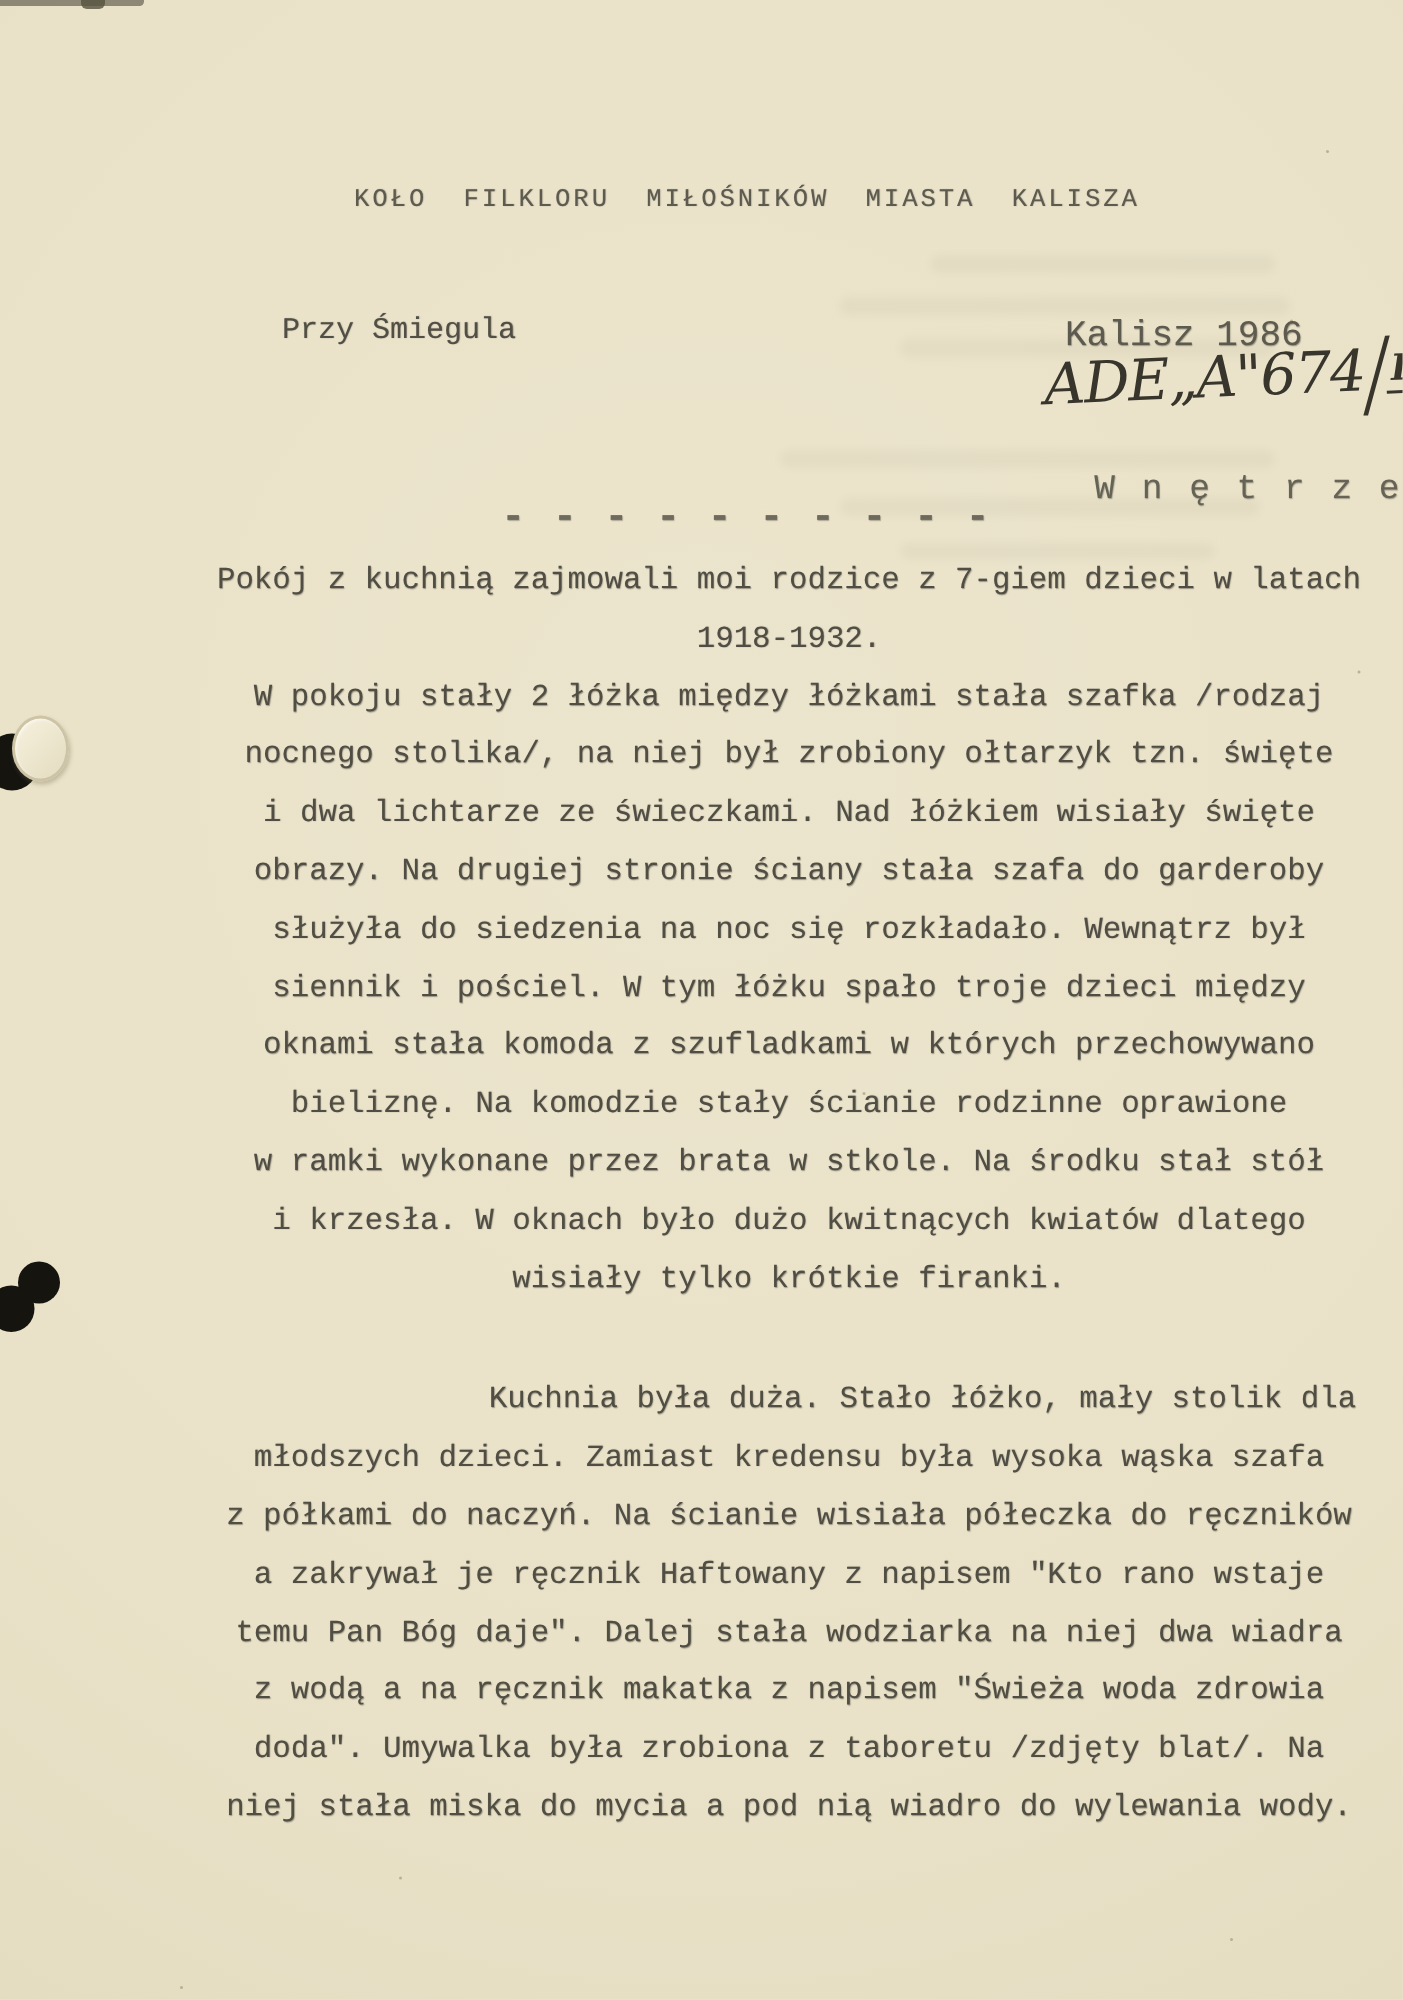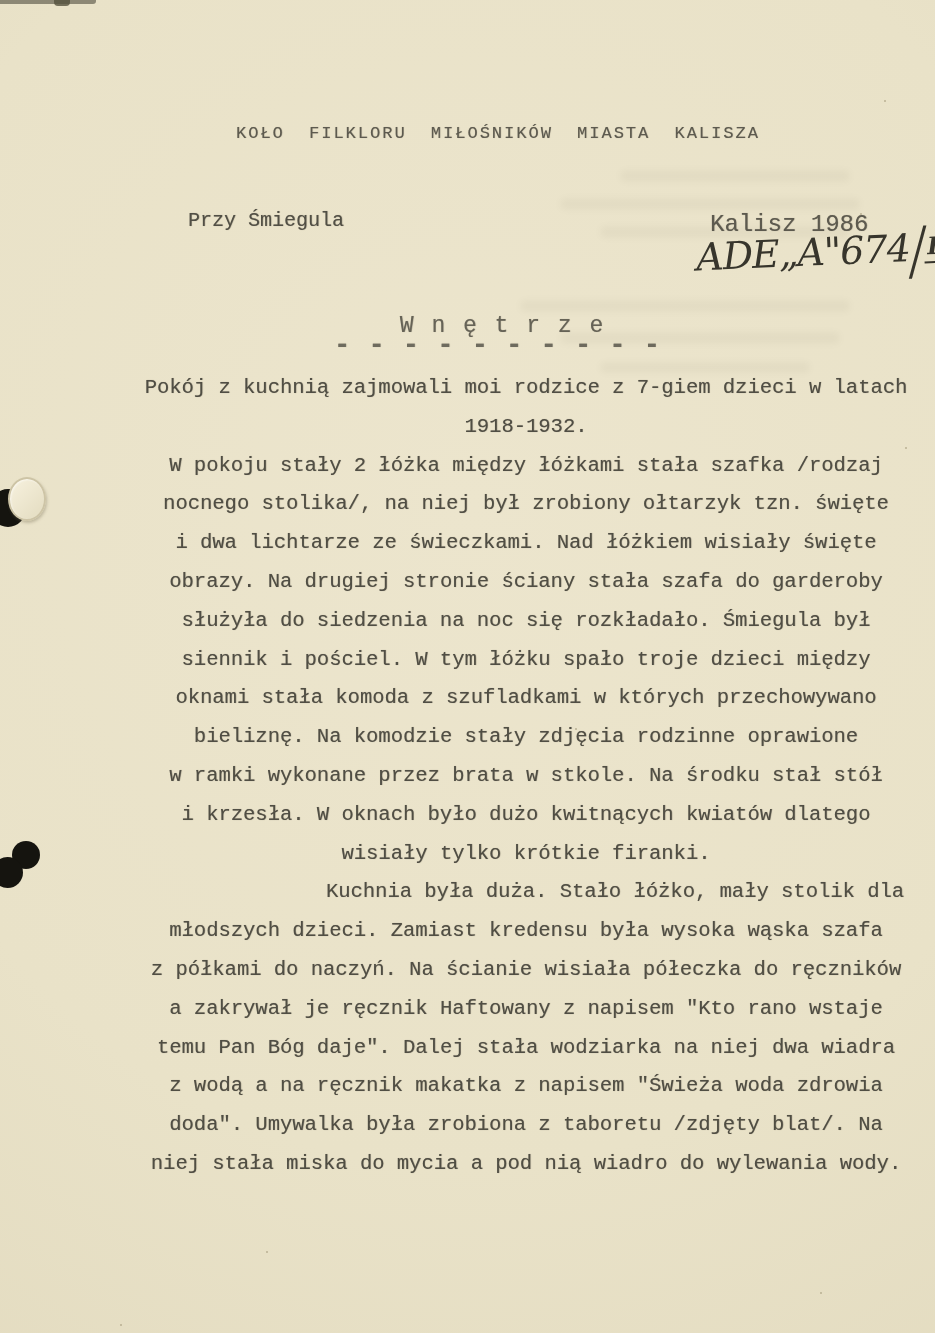--- a/index.html
+++ b/index.html
@@ -44,33 +44,33 @@
     white-space:nowrap;letter-spacing:-1px;
   }
   .hw-main{font-size:38px;}
   .hw-slash{font-size:40px;display:inline-block;transform:scaleY(1.6) translateY(2px);margin:0 1px;}
   .hw-roman{
     font-size:24px;font-weight:bold;letter-spacing:2px;
     border-bottom:2px solid #37352c;display:inline-block;
     transform:translateY(-6px);padding:0 3px 1px 3px;
   }
   .doc-title{
-    position:absolute;left:70px;top:313px;width:865px;text-align:center;
+    position:absolute;left:70px;top:313px;width:865px;text-align:right;
     font-size:23px;letter-spacing:2px;white-space:pre;opacity:.8;
   }
   .title-underline{
     position:absolute;left:30px;top:331px;width:935px;text-align:center;
     font-size:27px;font-weight:bold;letter-spacing:1px;white-space:pre;opacity:.75;
   }
   .body-text{
     position:absolute;left:131px;top:376px;width:790px;
     font-size:20.5px;
   }
   .line{height:38.8px;white-space:nowrap;opacity:.93;}
-  .line.indent{padding-left:178px;}
+  .line.indent{padding-left:178px;margin-top:42px;}
   .hole-blob{
     position:absolute;background:#15140f;border-radius:50%;
   }
   .hole-ring{
     position:absolute;border-radius:50%;
     border:2px solid #cdc4a6;
     background:linear-gradient(135deg,#f3edd8 20%,#e7e0c6 80%);
     box-shadow:1px 2px 3px rgba(115,106,80,.35), inset 1px 1px 2px rgba(255,255,255,.6);
   }
   .ghost{
@@ -119,24 +119,24 @@
 <div class="doc-title typed">W n ę t r z e</div>
 <div class="title-underline typed">- - - - - - - - - -</div>
 
 <div class="body-text typed">
     <div class="line">Pokój z kuchnią zajmowali moi rodzice z 7-giem dzieci w latach</div>
     <div class="line">1918-1932.</div>
     <div class="line">W pokoju stały 2 łóżka między łóżkami stała szafka /rodzaj</div>
     <div class="line">nocnego stolika/, na niej był zrobiony ołtarzyk tzn. święte</div>
     <div class="line">i dwa lichtarze ze świeczkami. Nad łóżkiem wisiały święte</div>
     <div class="line">obrazy. Na drugiej stronie ściany stała szafa do garderoby</div>
-    <div class="line">służyła do siedzenia na noc się rozkładało. Śmiegula był</div>
+    <div class="line">służyła do siedzenia na noc się rozkładało. Wewnątrz był</div>
     <div class="line">siennik i pościel. W tym łóżku spało troje dzieci między</div>
     <div class="line">oknami stała komoda z szufladkami w których przechowywano</div>
-    <div class="line">bieliznę. Na komodzie stały zdjęcia rodzinne oprawione</div>
+    <div class="line">bieliznę. Na komodzie stały ścianie rodzinne oprawione</div>
     <div class="line">w ramki wykonane przez brata w stkole. Na środku stał stół</div>
     <div class="line">i krzesła. W oknach było dużo kwitnących kwiatów dlatego</div>
     <div class="line">wisiały tylko krótkie firanki.</div>
     <div class="line indent">Kuchnia była duża. Stało łóżko, mały stolik dla</div>
     <div class="line">młodszych dzieci. Zamiast kredensu była wysoka wąska szafa</div>
     <div class="line">z półkami do naczyń. Na ścianie wisiała półeczka do ręczników</div>
     <div class="line">a zakrywał je ręcznik Haftowany z napisem "Kto rano wstaje</div>
     <div class="line">temu Pan Bóg daje". Dalej stała wodziarka na niej dwa wiadra</div>
     <div class="line">z wodą a na ręcznik makatka z napisem "Świeża woda zdrowia</div>
     <div class="line">doda". Umywalka była zrobiona z taboretu /zdjęty blat/. Na</div>

